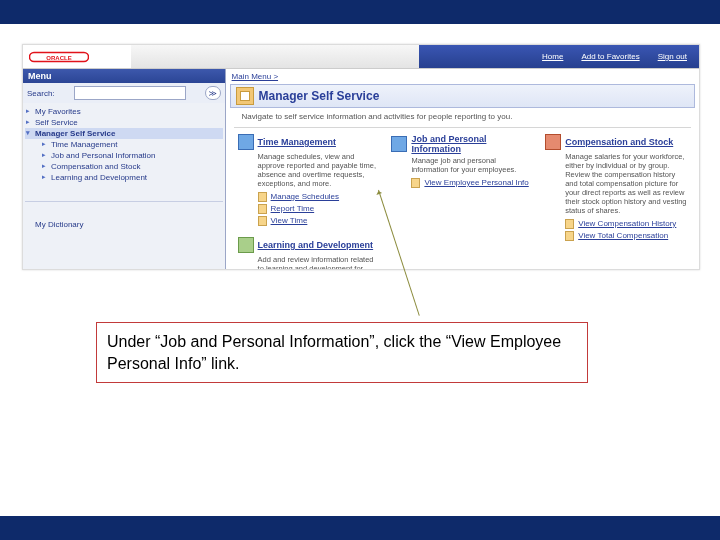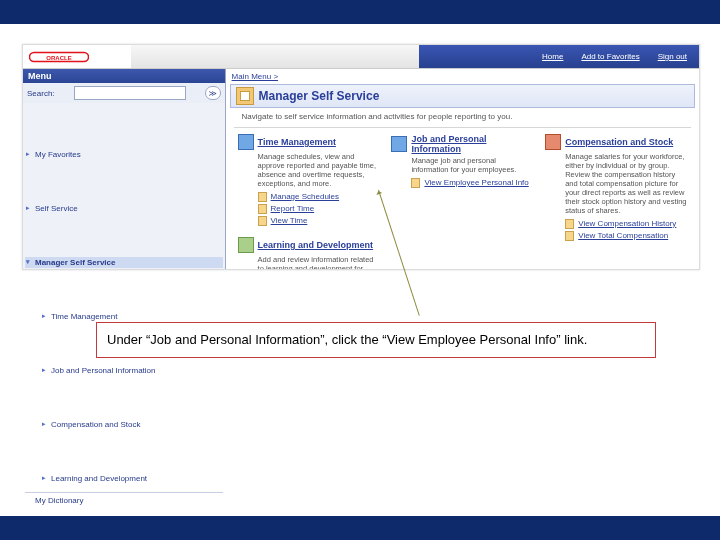--- a/index.html
+++ b/index.html
@@ -95,21 +95,21 @@
   .nav-search-row .go {
     width:16px; height:14px; border:1px solid #9ba6c7;
     border-radius:8px; background:#fff;
     display:flex;align-items:center;justify-content:center;
     font-size:8px; color:#263a8a; cursor:pointer;
   }
   .nav-items { padding:3px 2px; }
   .nav-item {
     padding:1px 2px 1px 10px;
     position:relative;
-    color:#263a8a; cursor:pointer;margin-top:43px;
+    color:#263a8a; cursor:pointer;
   }
   .nav-item::before {
     content:"▸"; position:absolute; left:1px; top:1px;
     font-size:7px; color:#5470c4;
   }
   .nav-item.exp::before { content:"▾"; }
   .nav-item.sel {
     background:#ced9f2; font-weight:bold;
   }
   .nav-sub { padding-left:16px; color:#263a8a; }
@@ -190,24 +190,24 @@
     transform:rotate(-18deg);
     transform-origin:top;
   }
   .arrow::before{
     content:"";position:absolute;top:-2px;left:-3px;
     border:3px solid transparent;border-bottom-color:#8c8c3e;
   }
   .callout {
     position:absolute;
     left:96px; top:322px;
-    width:560px;
+    width:492px;
     border:1px solid #c23a3a;
     padding:8px 10px;
-    font-size:13px;
+    font-size:16px;
     color:#000;
     font-family:Arial,Helvetica,sans-serif;
     line-height:1.35;
     background:#fff;
   }
 </style>
 </head>
 <body>
 
 <div class="slide-bar-top"></div>
@@ -243,21 +243,21 @@
       <div class="nav-items">
         <div class="nav-item">My Favorites</div>
         <div class="nav-item">Self Service</div>
         <div class="nav-item exp sel">Manager Self Service</div>
         <div class="nav-sub">
           <div class="nav-item">Time Management</div>
           <div class="nav-item">Job and Personal Information</div>
           <div class="nav-item">Compensation and Stock</div>
           <div class="nav-item">Learning and Development</div>
         </div>
-        <div class="nav-item plain" style="border-top:1px solid #c7cee3;margin-top:8px;padding-top:3px">My Dictionary</div>
+        <div class="nav-item plain" style="border-top:1px solid #c7cee3;margin-top:18px;padding-top:18px">My Dictionary</div>
       </div>
     </div>
 
     <div class="main">
       <div class="crumb">Main Menu &gt;</div>
       <div class="page-title">
         <div class="page-title-ico"></div>
         <h2>Manager Self Service</h2>
       </div>
       <div class="page-sub">Navigate to self service information and activities for people reporting to you.</div>

